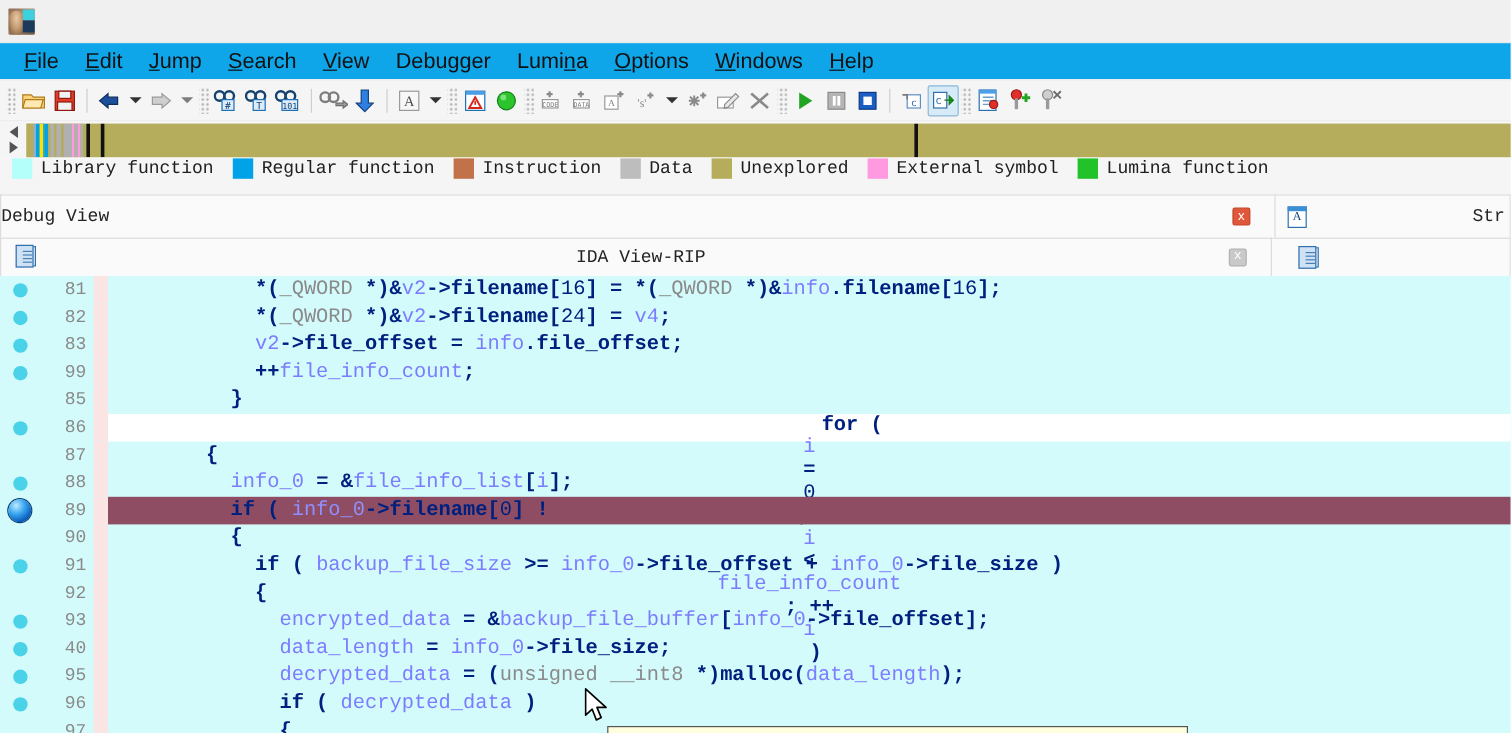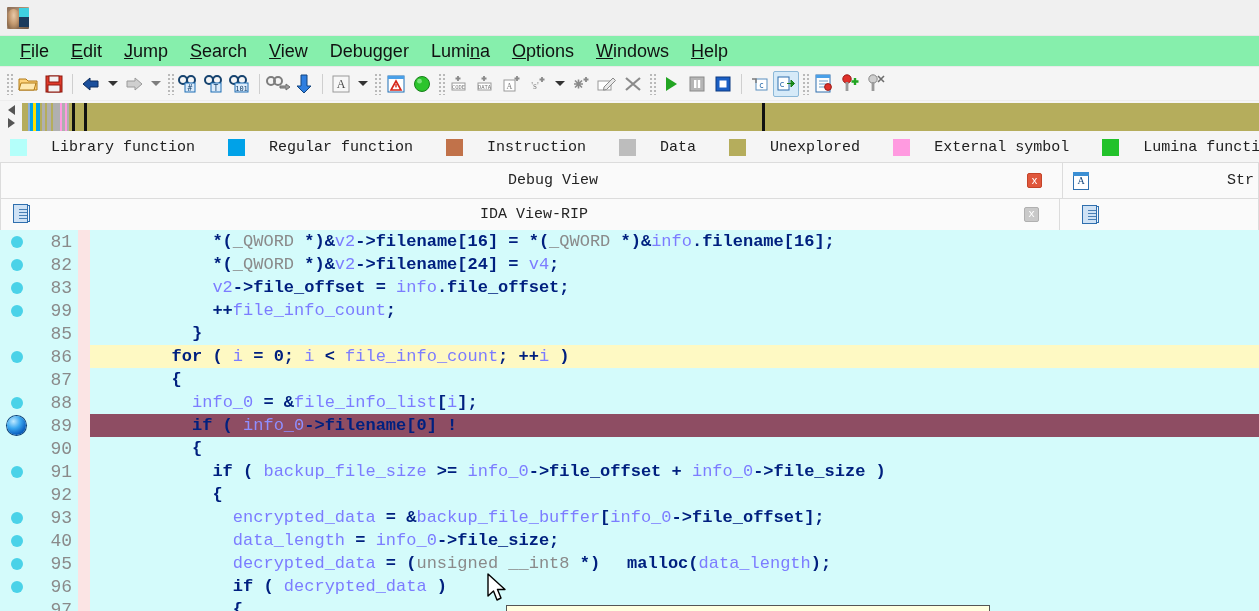--- a/index.html
+++ b/index.html
@@ -25,21 +25,21 @@
     position:absolute; left:0; top:2px; width:13px; height:20px;
     background: radial-gradient(ellipse at 52% 32%, #e8c9a8 0%, #c49a70 45%, #6b4f38 100%);
     border-radius: 45% 45% 30% 30%;
   }
   #app-icon .sq1 { position:absolute; right:0; top:1px; width:10px; height:9px; background:#3fd0e0; }
   #app-icon .sq2 { position:absolute; right:0; top:10px; width:10px; height:10px; background:#1b3a5c; }
   #title-text { font-size: 17px; color: #1d1d1d; letter-spacing: .1px; }
 
   
   #menubar {
-    height: 30px; background:#86efac; display:flex; align-items:center;
+    height: 30px; background:#0ea5e9; display:flex; align-items:center;
     padding-left: 9px; gap: 0px;
   }
   .menu-item {
     font-size: 18px; color:#111; padding: 1px 11px; cursor: default;
     white-space: nowrap;
   }
   .menu-item u { text-decoration: underline; text-underline-offset: 1px; }
 
   
   #toolbar {
@@ -89,33 +89,33 @@
   .nav-arr-l { width:0;height:0;border-top:5px solid transparent;border-bottom:5px solid transparent;border-right:7px solid #555; }
   .nav-arr-r { width:0;height:0;border-top:5px solid transparent;border-bottom:5px solid transparent;border-left:7px solid #555; }
   #navband {
     flex:1 1 auto; align-self:center; height:28px; position:relative;
     background:#b5ad5c; overflow:hidden;
   }
   #navband .seg { position:absolute; top:0; bottom:0; }
 
   
   #legend {
-    height: 30px; background:#f5f5f5; display:flex; align-items:center;
-    padding-left: 10px; gap: 17px;
+    height: 30px; background:#f5f5f5; display:flex; 
+    padding-left: 10px; gap: 0px;
     font-family:"Liberation Mono", monospace; font-size:15px; color:#202020;
   }
   .leg-sw { width:17px; height:17px; flex:0 0 auto; }
   .leg-lbl { margin: 0 16px 0 7px; white-space:nowrap; }
 
   
   #tabrow1 { height: 36px; display:flex; align-items:stretch; background:#fafafa; }
   .tab1 {
     background:#fafafa; border:1px solid #dcdcdc; border-bottom:none;
-    display:flex; align-items:center; justify-content:center; position:relative;
-    font-family:"Liberation Mono", monospace; font-size:15px; color:#242424;padding-left:43px;
+    display:flex; align-items:center; justify-content:flex-start; position:relative;
+    font-family:"Liberation Mono", monospace; font-size:15px; color:#242424;
   }
   #tab-debug-view { width: 1063px; }
   #tab-strings-area { flex:1 1 auto; display:flex; align-items:center;
      border:1px solid #dcdcdc; border-bottom:none; border-left:none; background:#fafafa;
      padding: 0 4px 0 10px; justify-content:space-between; }
   .close-x-red {
     position:absolute; right:20px; width:15px; height:15px;
     background:#e0573c; border:1px solid #c44429; border-radius:2px;
     color:#fff; font-family:"Liberation Sans",sans-serif; font-size:11px;
     display:flex; align-items:center; justify-content:center; line-height:1;
@@ -165,35 +165,35 @@
     width:33px; flex:0 0 auto; height:100%; display:flex; align-items:center; justify-content:center;
   }
   .bp-dot { width:12px;height:12px;border-radius:50%; background:#4ad2e8; }
   .bp-sphere {
     width:19px;height:19px;border-radius:50%;
     background: radial-gradient(circle at 34% 28%, #bfe9ff 0%, #3aa7f0 38%, #0b5fbf 72%, #063a7a 100%);
     box-shadow: 0 0 0 1px #0a3f77;
   }
   .lnum {
     width:45px; flex:0 0 auto; text-align:right; padding-right:6px;
-    color:#8a8a8a; font-size:18px;
+    color:#8a8a8a; font-size:15px;
   }
   .ruler { width:12px; flex:0 0 auto; height:100%; background:#fbe4e4; }
   .codetext { flex:1 1 auto; height:100%; display:flex; align-items:center; padding-left:0px; }
 
-  .hl-for  .codetext { background:#fef9c3; }
+  .hl-for  .codetext { background:#ffffff;flex-direction:column; }
   .hl-cur  .codetext { background:#8e4d63; }
   .hl-cur  { }
 
   
   .c-kw   { color:#00207f; font-weight:bold; }
   .c-var  { color:#7c7cff; }
-  .c-num  { color:#00207f; font-weight:bold; }
+  .c-num  { color:#00207f; font-weight:normal; }
   .c-type { color:#8a8a8a; }
-  .c-fn   { color:#00207f; font-weight:bold;margin-left:27px; }
+  .c-fn   { color:#00207f; font-weight:bold; }
   .hl-cur .c-kw, .hl-cur .c-pun, .hl-cur .c-num { color:#00207f; }
   .hl-cur .c-var { color:#8f8fff; }
 
   
   #tooltip {
     position:absolute; left:506px; top:375px; width:484px;
     background:#ffffe0; border:1px solid #555;
     font-family:"Liberation Mono", monospace; font-size:17px;
     padding:1px 3px; line-height:26px; z-index:40; white-space:pre;
   }

